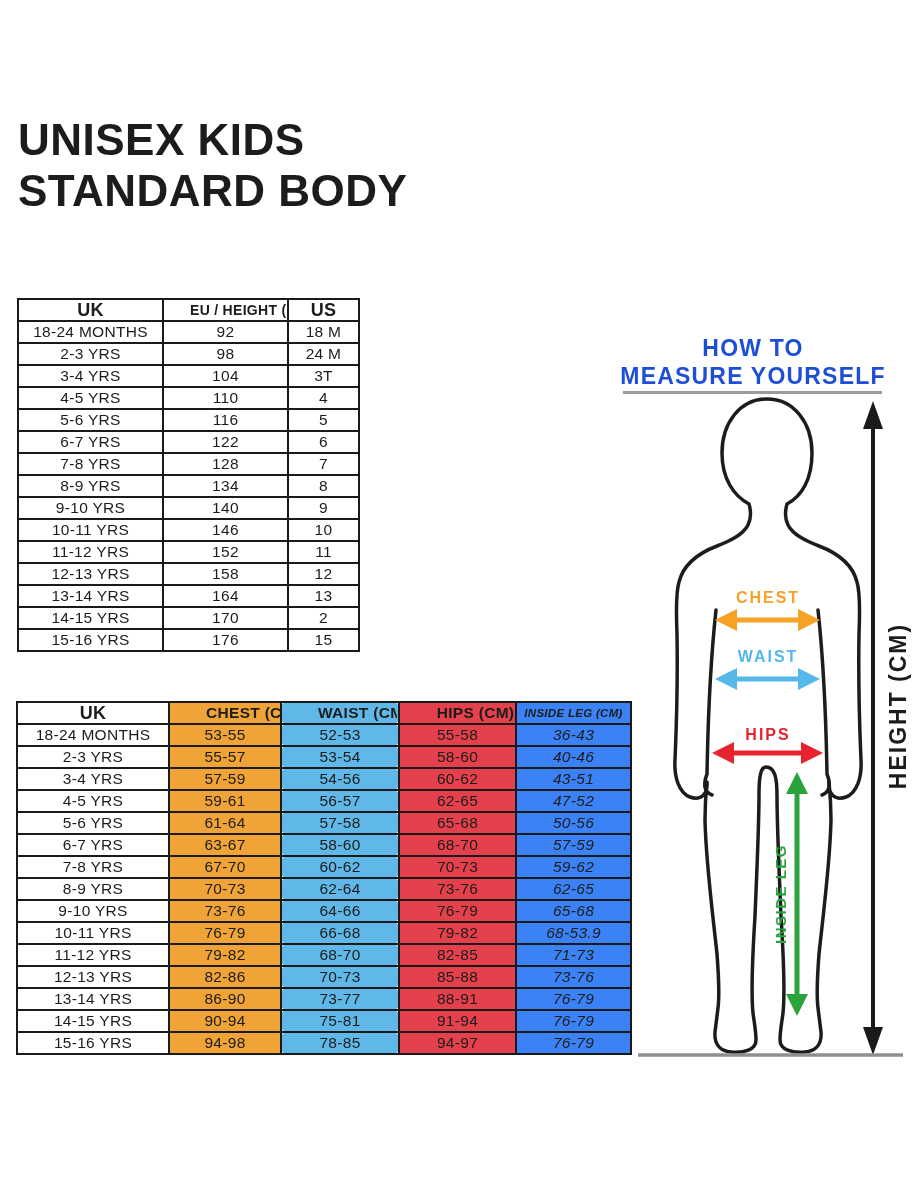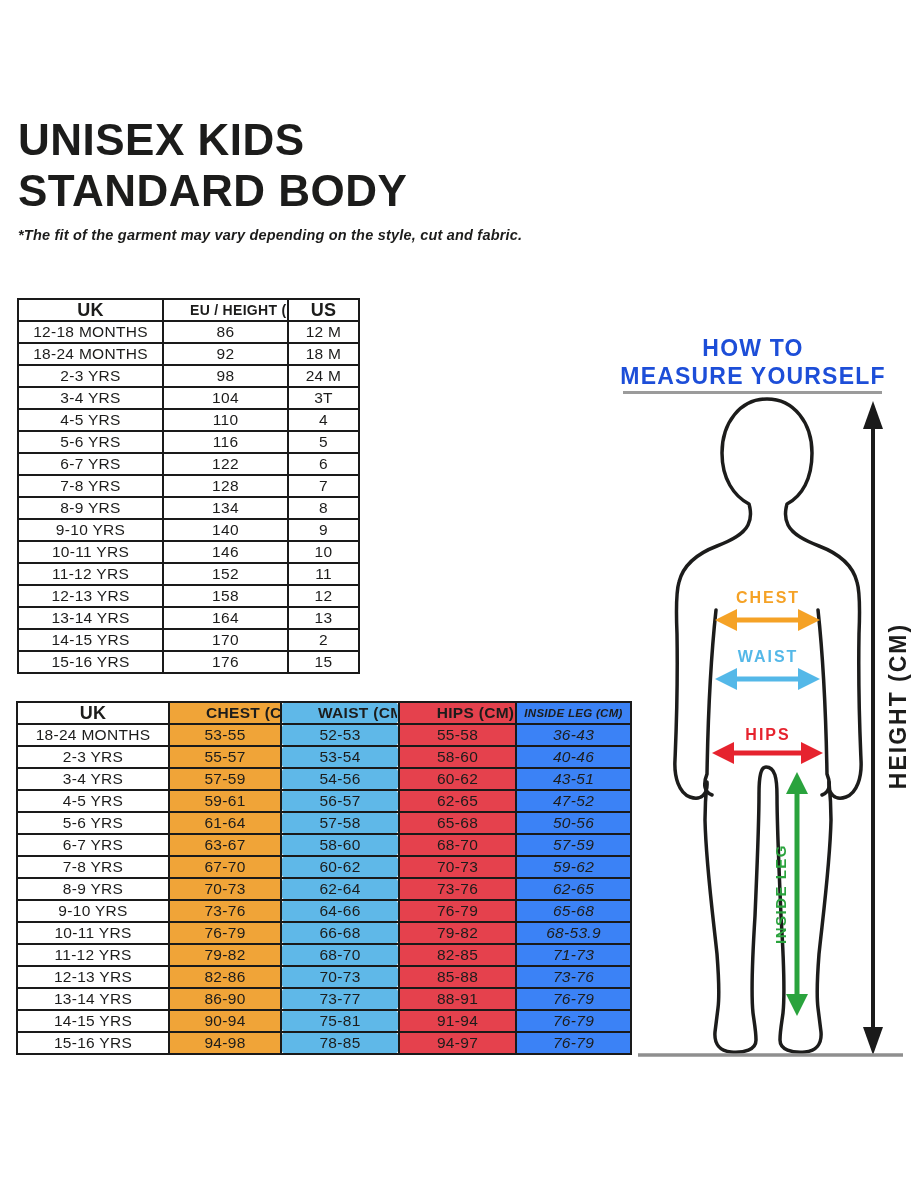--- a/index.html
+++ b/index.html
@@ -42,42 +42,36 @@
   .height-label{font-weight:700;font-size:23px;letter-spacing:2px;font-family:"Liberation Sans",sans-serif;}
 </style>
 </head>
 <body>
 
 <div class="page">
 
   <div class="title-block">
     <div class="title-line">UNISEX KIDS</div>
     <div class="title-line">STANDARD BODY</div>
-    <div class="disclaimer">*The fit of the garment may vary depending on the style, cut and fabric.</div>
   </div>
 
   <table class="t1">
     <colgroup>
         <col style="width:145px">
         <col style="width:125px">
         <col style="width:71px">
       </colgroup>
     <thead>
       <tr>
         <th>UK</th>
         <th class="th-small">EU / HEIGHT (CM)</th>
         <th>US</th>
       </tr>
     </thead>
     <tbody>
-        <tr>
-          <td>12-18 MONTHS</td>
-          <td>86</td>
-          <td>12 M</td>
-        </tr>
         <tr>
           <td>18-24 MONTHS</td>
           <td>92</td>
           <td>18 M</td>
         </tr>
         <tr>
           <td>2-3 YRS</td>
           <td>98</td>
           <td>24 M</td>
         </tr>

